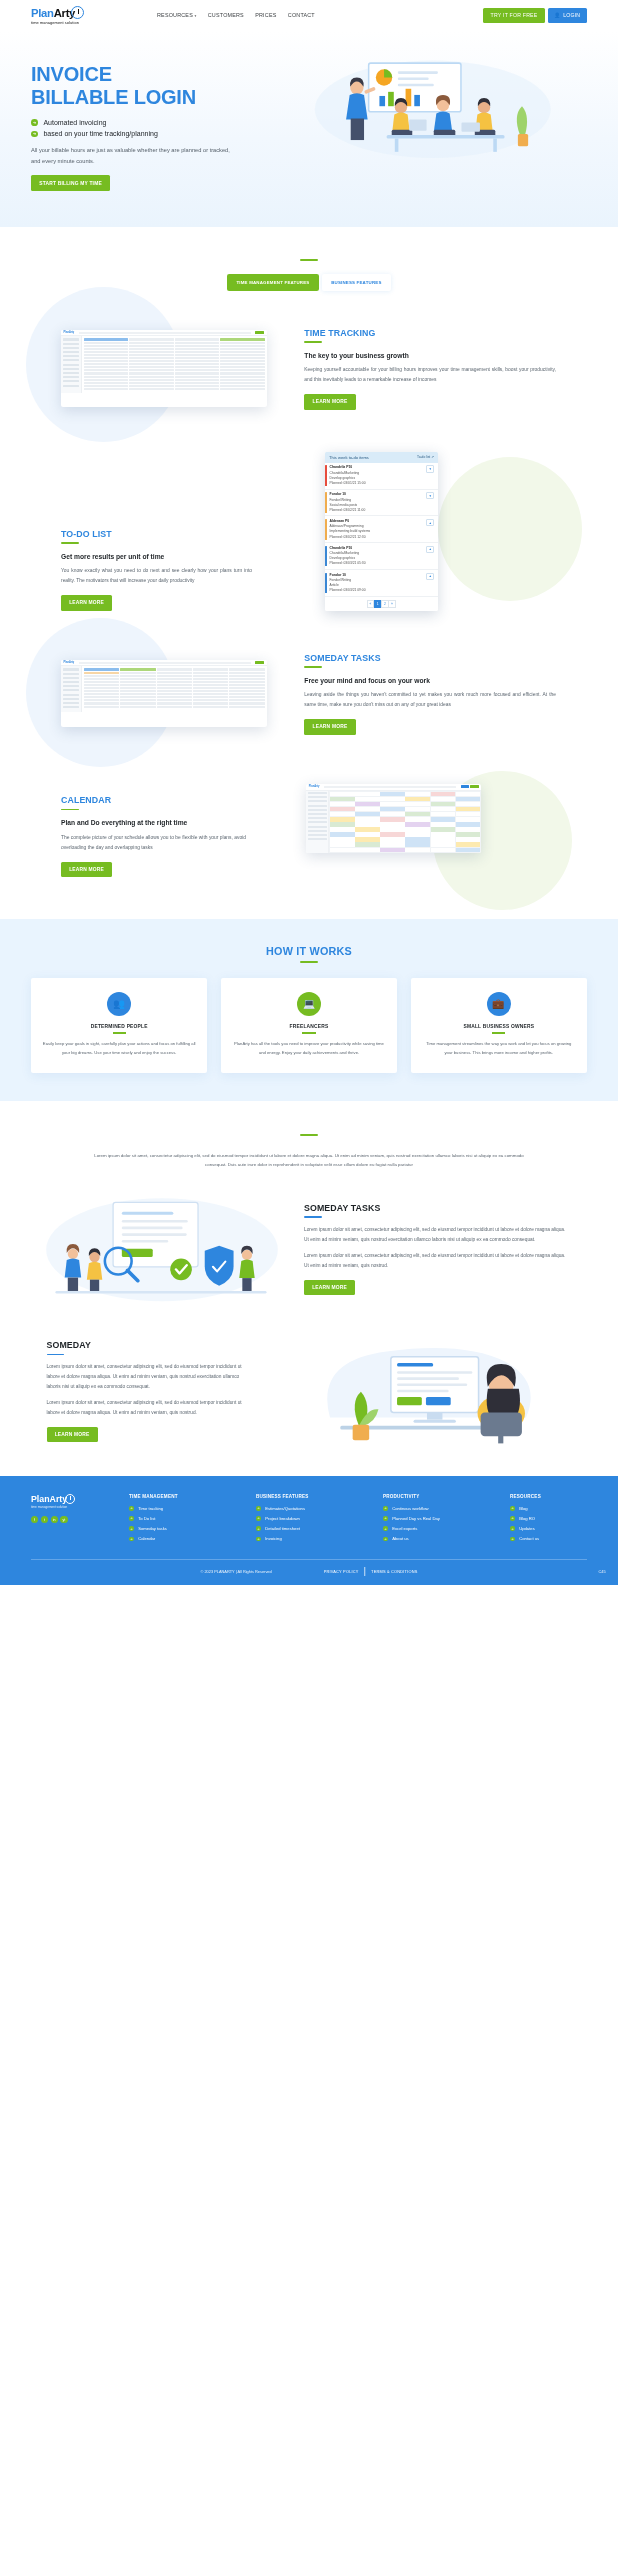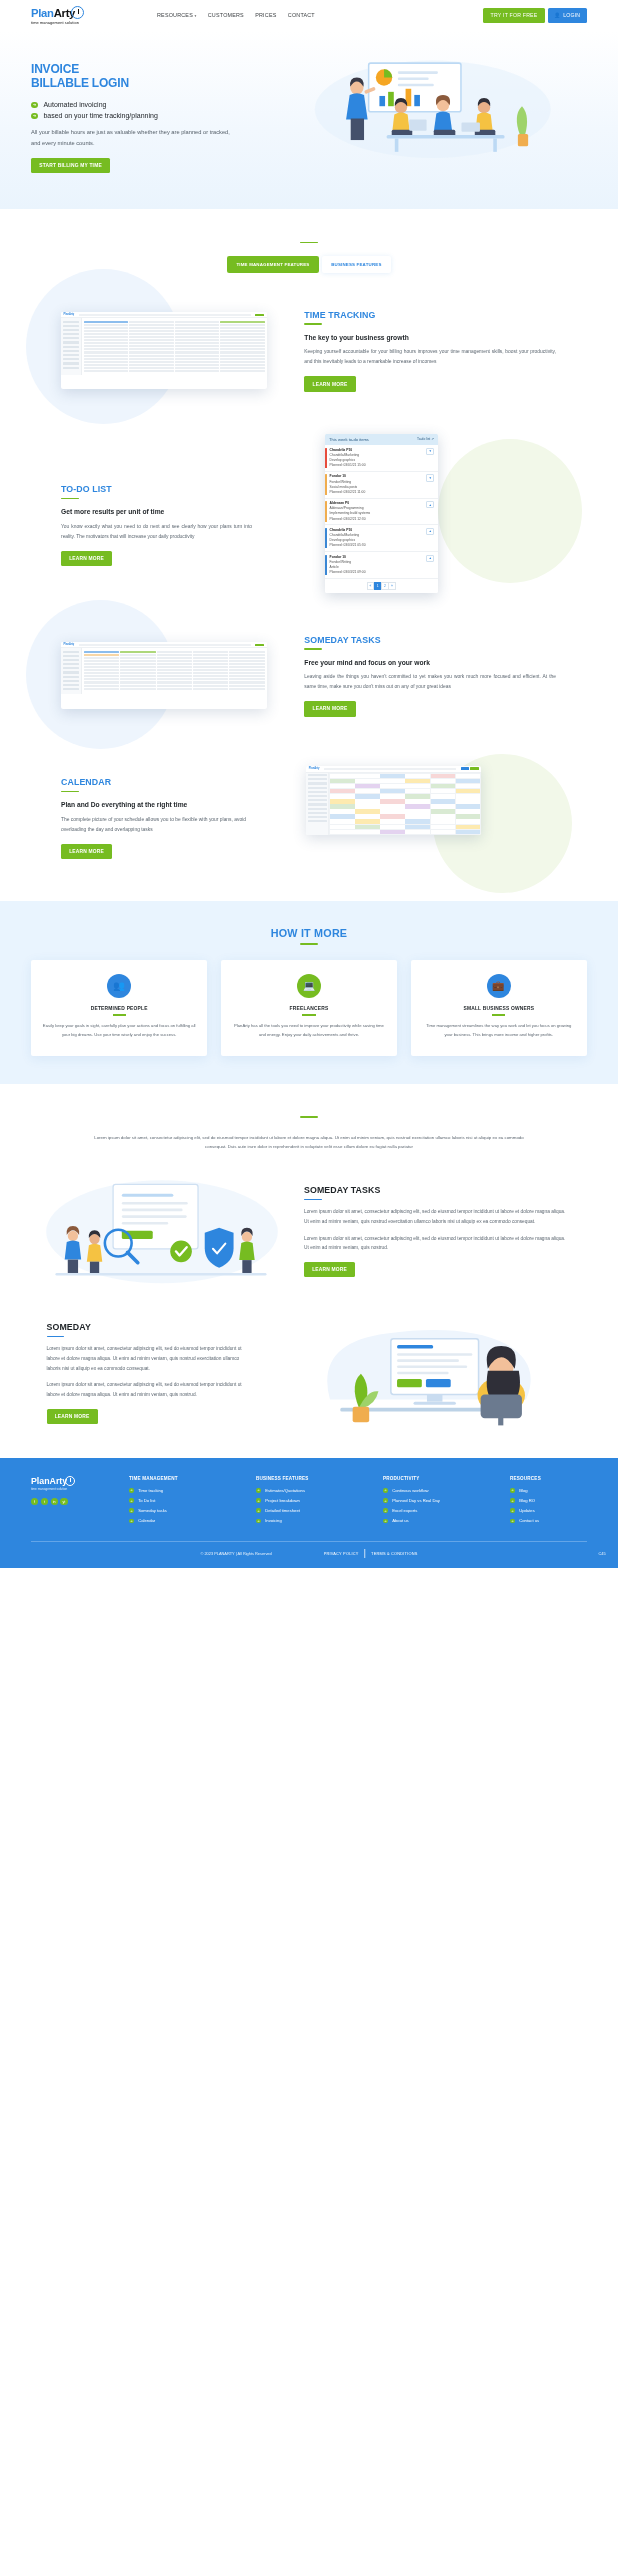--- a/index.html
+++ b/index.html
@@ -25,21 +25,21 @@
   .nav a { font-size:5.4px; color:#3d4144; text-decoration:none; letter-spacing:0.2px; font-weight:500;}
   .chev { font-size:3.6px; margin-left:1.5px; color:#666; }
   .hdr-btns { margin-left:auto; display:flex; gap:3.1px; }
   .btn-try { background:#76bc21; color:#fff; font-size:5.2px; padding:4.6px 7.2px; border:none; border-radius:1.5px; letter-spacing:0.2px; cursor:pointer;}
   .btn-login { background:#2e86de; color:#fff; font-size:5.2px; padding:4.6px 6.7px; border:none; border-radius:1.5px; letter-spacing:0.2px; cursor:pointer; display:flex; align-items:center; gap:2.1px;}
 
   
   .hero { background:linear-gradient(180deg,#ffffff 0%, #f2f8fe 55%, #eaf4fd 100%); padding:27px 0 36px; position:relative; overflow:hidden;}
   .hero-inner { width:556px; margin:0 auto; display:flex; align-items:flex-start; }
   .hero-left { width:247px; padding-top:5.2px;}
-  .hero-h1 { font-size:12px; line-height:1.12; color:#2e86de; font-weight:bold; letter-spacing:-0.2px;}
+  .hero-h1 { font-size:20px; line-height:1.12; color:#2e86de; font-weight:bold; letter-spacing:-0.2px;}
   .hero-bullets { margin-top:11.3px; }
   .hero-bullet { display:flex; align-items:center; gap:5.7px; margin-bottom:4.1px;}
   .arrow-ic { width:6.7px; height:6.7px; border-radius:50%; background:#76bc21; color:#fff; font-size:4.1px; display:flex; align-items:center; justify-content:center; flex:0 0 auto;}
   .hero-bullet span.txt { font-size:7px; color:#22262a;}
   .hero-p { margin-top:7.7px; font-size:5.7px; line-height:1.85; color:#56606a; width:206px;}
   .btn-green { display:inline-block; background:#76bc21; color:#fff; border:none; border-radius:1.5px; font-size:4.9px; font-weight:bold; letter-spacing:0.2px; padding:5.2px 8.2px; margin-top:9.3px; cursor:pointer;}
   .hero-right { flex:1; position:relative; height:103px;}
 
   
   .sec-title { text-align:center; font-size:10.8px; color:#2e86de; font-weight:bold; letter-spacing:0.2px;}
@@ -377,21 +377,21 @@
     </div>
     <div style="flex:1; position:relative; z-index:2; padding-left:10.3px; padding-right:31px;">
       <div class="feat-h2">TIME TRACKING</div>
       <div class="feat-rule"></div>
       <div class="feat-h3">The key to your business growth</div>
       <div class="feat-p">Keeping yourself accountable for your billing hours improves your time management skills, boost your productivity, and this inevitably leads to a remarkable increase of incomes</div>
       <button class="btn-green">LEARN MORE</button>
     </div>
   </div>
 
-  <div class="frow" style="margin-top:29px; min-height:126px; align-items:center;">
+  <div class="frow" style="margin-top:29px; min-height:126px; align-items:flex-end;">
     <div class="blob blob-green" style="width:144px;height:144px;right:5.2px;top:5.2px;"></div>
     <div style="width:268px; position:relative; z-index:2; padding-left:30px; padding-top:24px;">
       <div class="feat-h2">TO-DO LIST</div>
       <div class="feat-rule"></div>
       <div class="feat-h3">Get more results per unit of time</div>
       <div class="feat-p" style="width:191px;">You know exactly what you need to do next and see clearly how your plans turn into reality. The motivators that will increase your daily productivity</div>
       <button class="btn-green">LEARN MORE</button>
     </div>
     <div style="flex:1; position:relative; z-index:3; padding-left:26px;">
       <div class="todo">
@@ -694,21 +694,21 @@
               <div class="cal-cell" style="background: rgb(255, 255, 255);"></div>
               <div class="cal-cell" style="background: rgb(207, 227, 246);"></div>
             </div>
         </div>
       </div>
     </div>
   </div>
 </div>
 
 <div class="how">
-  <div class="sec-title">HOW IT MORE</div>
+  <div class="sec-title">HOW IT WORKS</div>
   <div class="sec-rule"></div>
   <div class="how-cards">
     <div class="how-card">
       <div class="how-ic blue">👥</div>
       <div class="how-t">DETERMINED PEOPLE</div>
       <div class="how-rule"></div>
       <div class="how-p">Easily keep your goals in sight, carefully plan your actions and focus on fulfilling all your big dreams. Use your time wisely and enjoy the success.</div>
     </div>
     <div class="how-card">
       <div class="how-ic green">💻</div>

